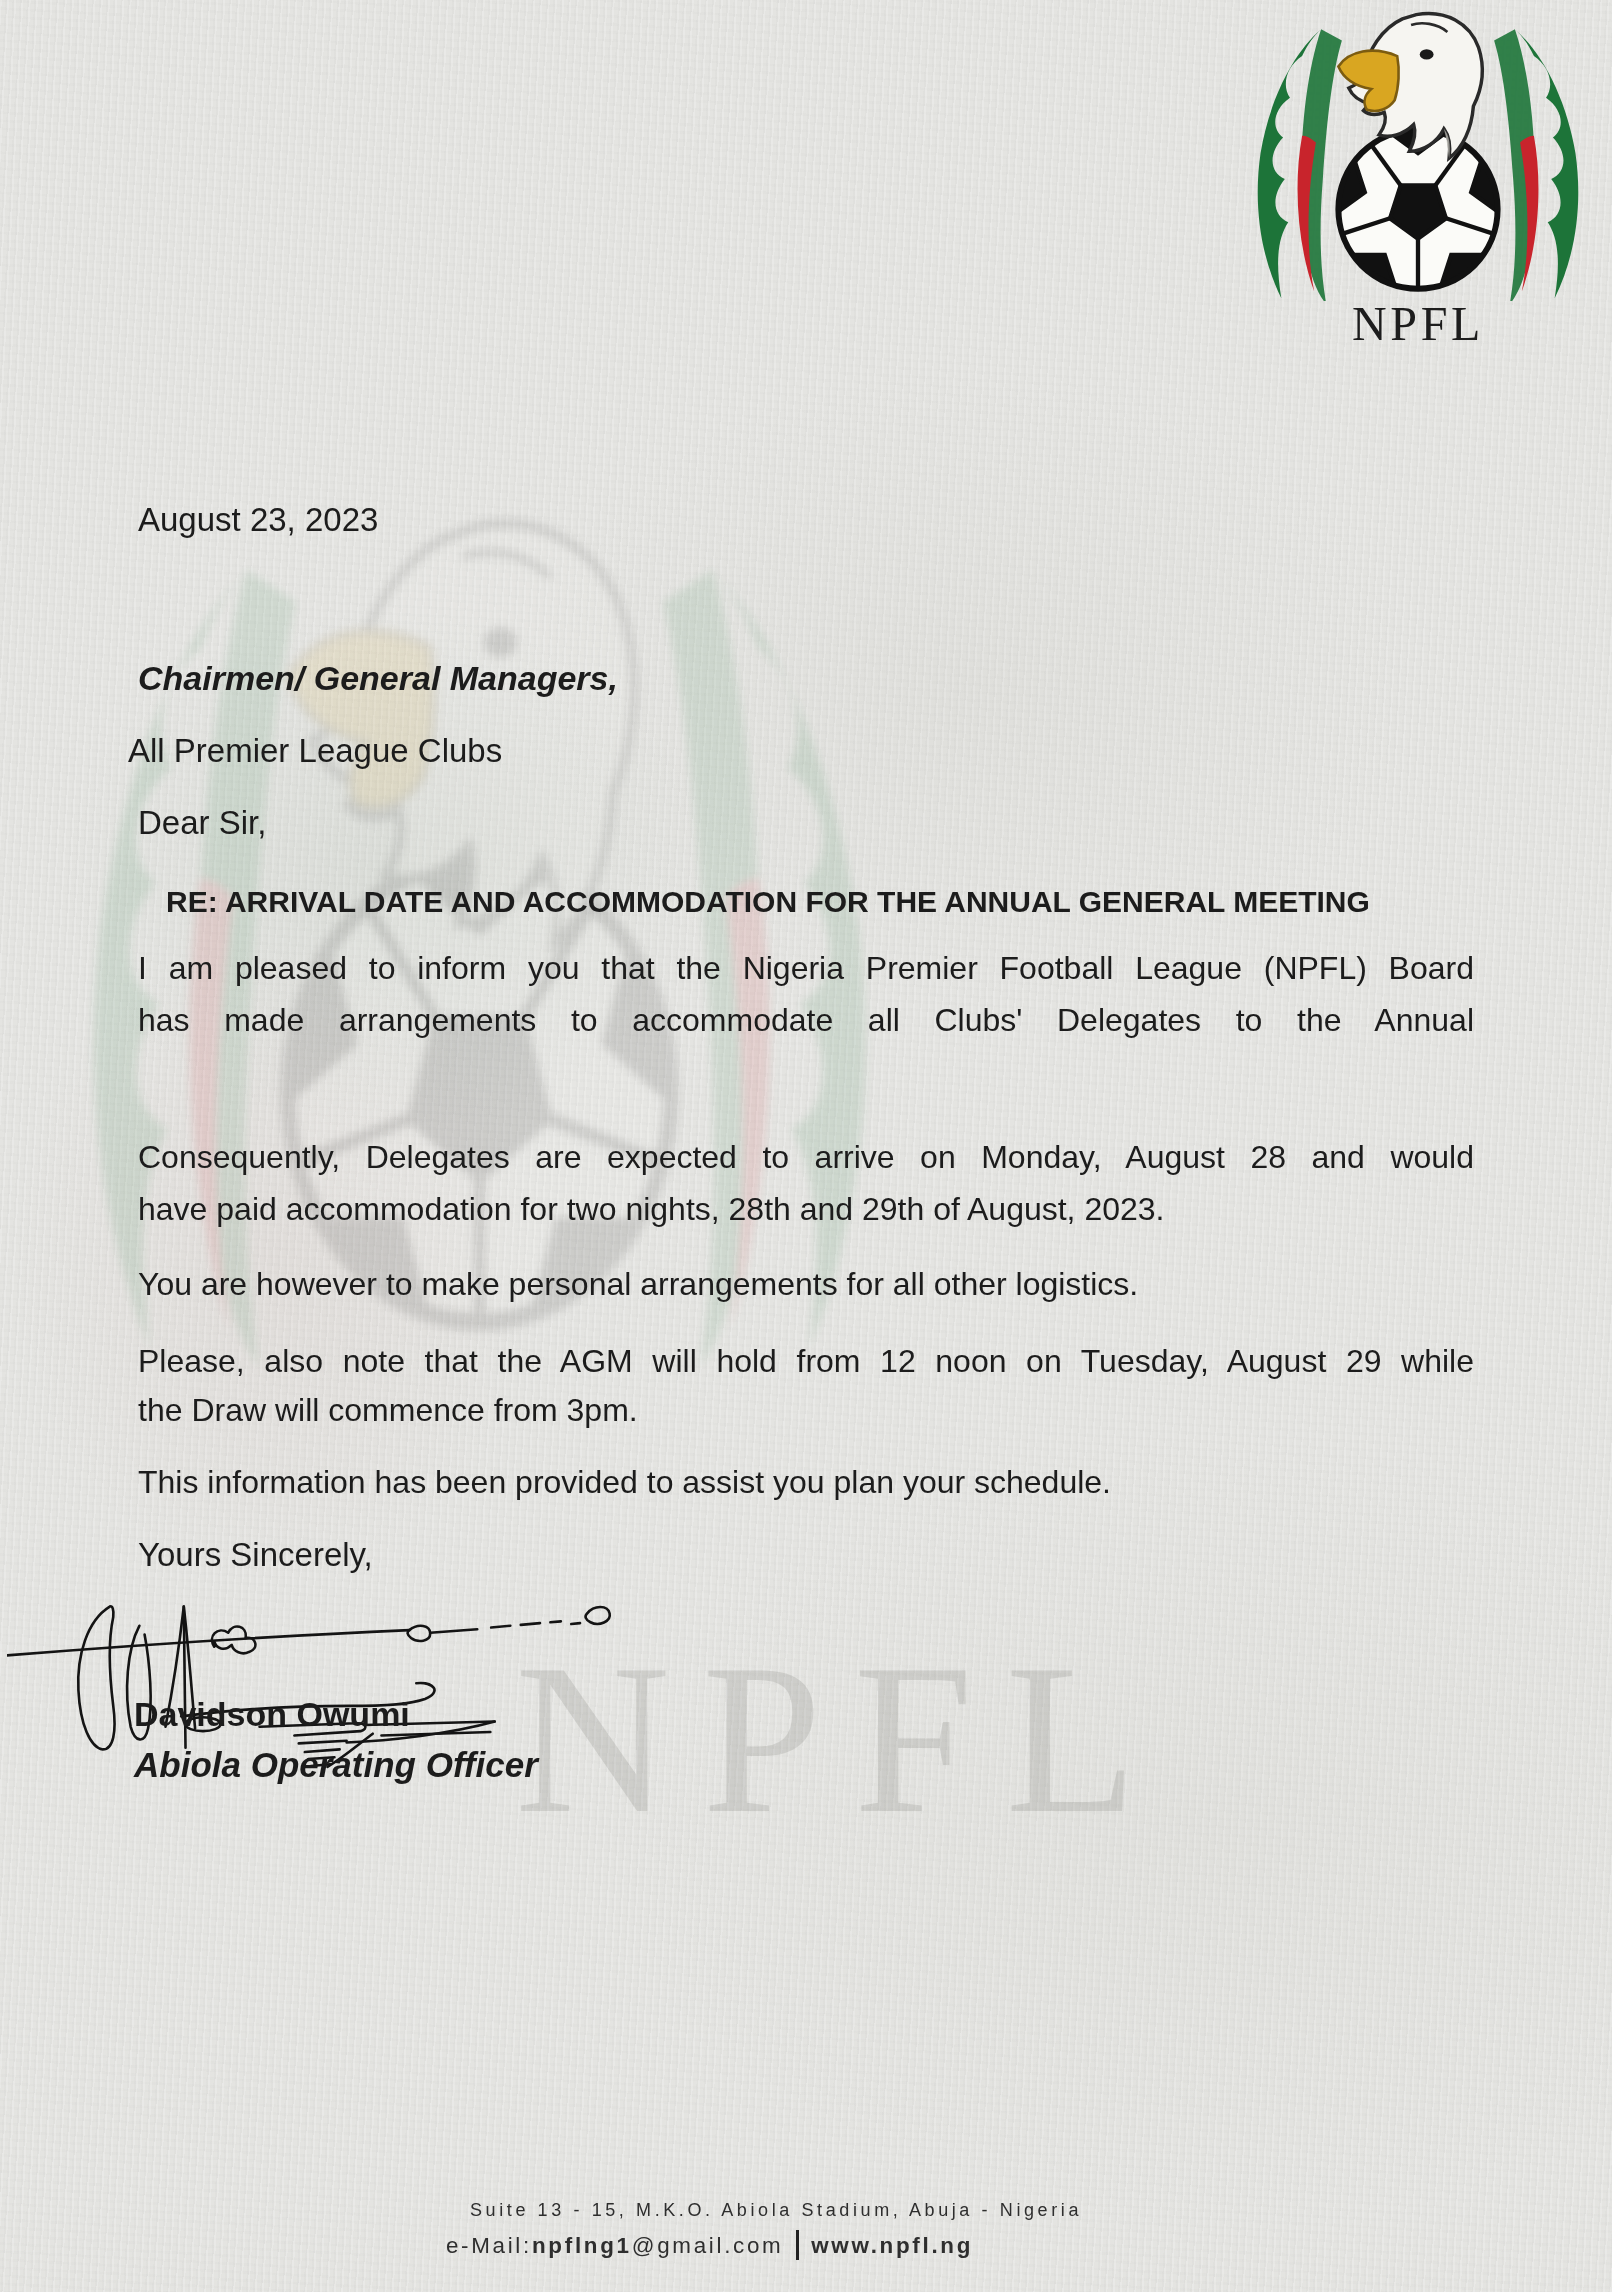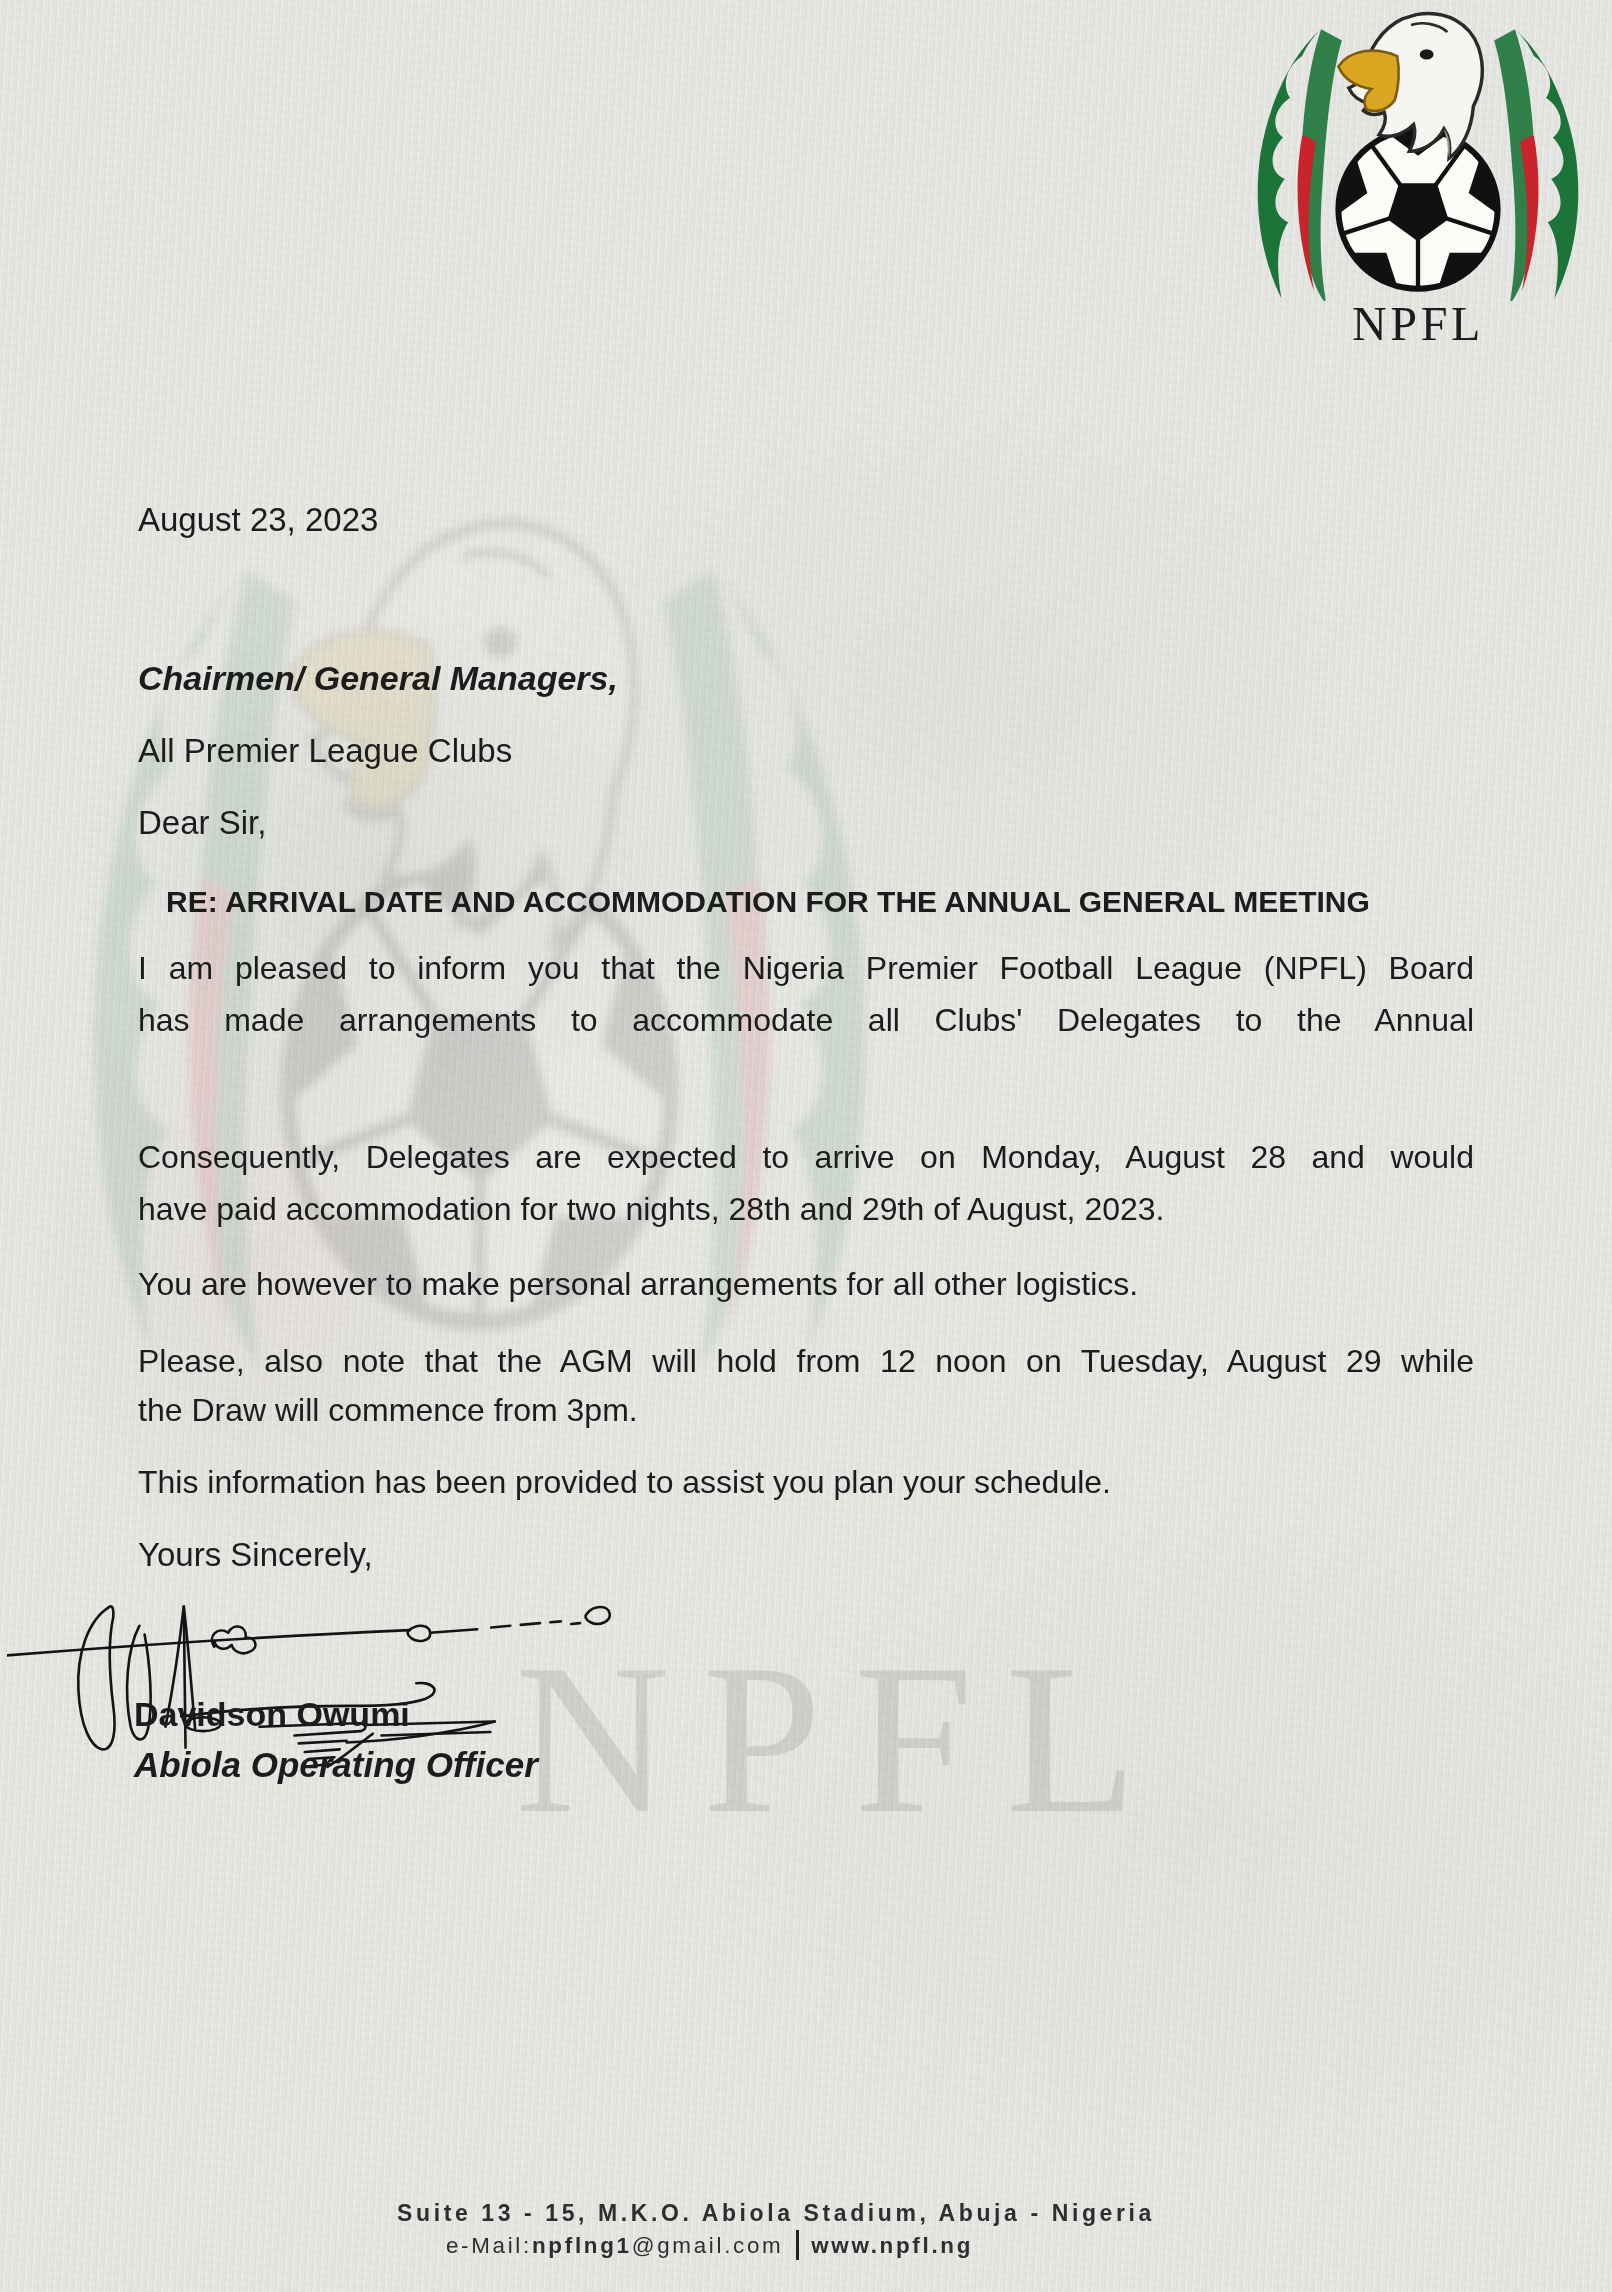--- a/index.html
+++ b/index.html
@@ -28,30 +28,30 @@
     color:#1d1d1d;font-weight:500;
   }
   .wm-logo{left:63px;top:502px;width:833px;height:1003px;opacity:0.11;filter:blur(4.5px);}
   .wm-word{
     left:515px;top:1621px;
     font-family:"Liberation Serif", serif;font-size:215px;line-height:1.1;
     letter-spacing:32px;color:rgba(95,95,88,0.16);font-weight:400;
   }
   .date{left:138px;top:494px;font-size:33px;line-height:52px;}
   .recipient1{left:138px;top:652px;font-size:34px;line-height:52px;font-weight:bold;font-style:italic;}
-  .recipient2{left:138px;top:725px;font-size:33px;line-height:52px;}
+  .recipient2{left:128px;top:725px;font-size:33px;line-height:52px;}
   .salutation{left:138px;top:797px;font-size:33px;line-height:52px;}
   .subject{left:138px;top:876px;font-size:30px;line-height:52px;font-weight:bold;white-space:nowrap;margin-left:28px;}
   .closing{left:138px;top:1529px;font-size:33px;line-height:52px;}
   .sig-svg{left:7.2px;top:1592px;width:627px;height:179px;}
   .sig-name{left:134px;top:1695px;font-size:34px;line-height:39px;font-weight:bold;}
   .sig-title{left:134px;top:1745px;font-size:35px;line-height:39px;font-weight:bold;font-style:italic;}
   .footer1{
     left:0;top:2200px;width:1552px;text-align:center;
-    font-size:23px;font-weight:bold;letter-spacing:3.6px;color:#2e2e2e;
+    font-size:18px;font-weight:normal;letter-spacing:3.6px;color:#2e2e2e;
   }
   .footer2{
     left:0;top:2230px;width:1419px;text-align:center;
     font-size:22.4px;letter-spacing:2.7px;color:#2e2e2e;
   }
   .footer2 .seg-bold{font-weight:bold;}
   .vbar{
     display:inline-block;width:2.7px;height:30px;background:#222;
     vertical-align:middle;margin:0 12.5px 3.6px 12.5px;
   }

